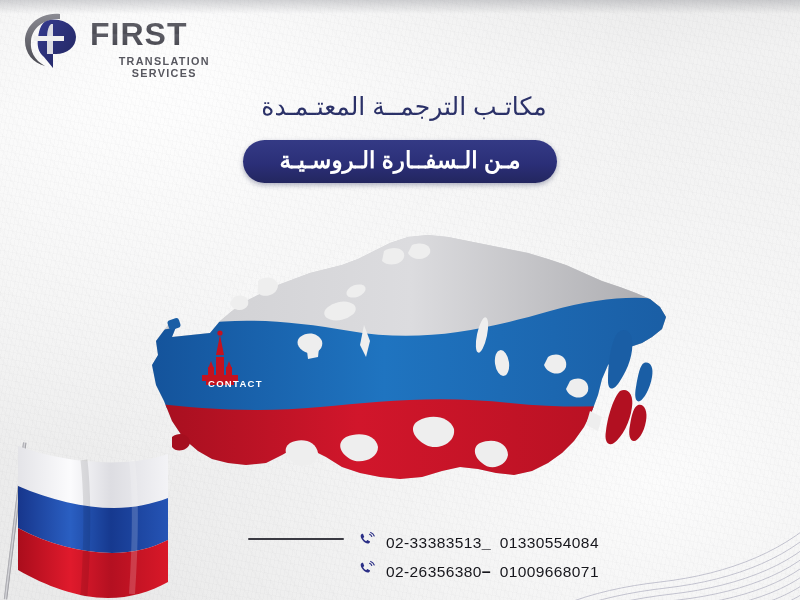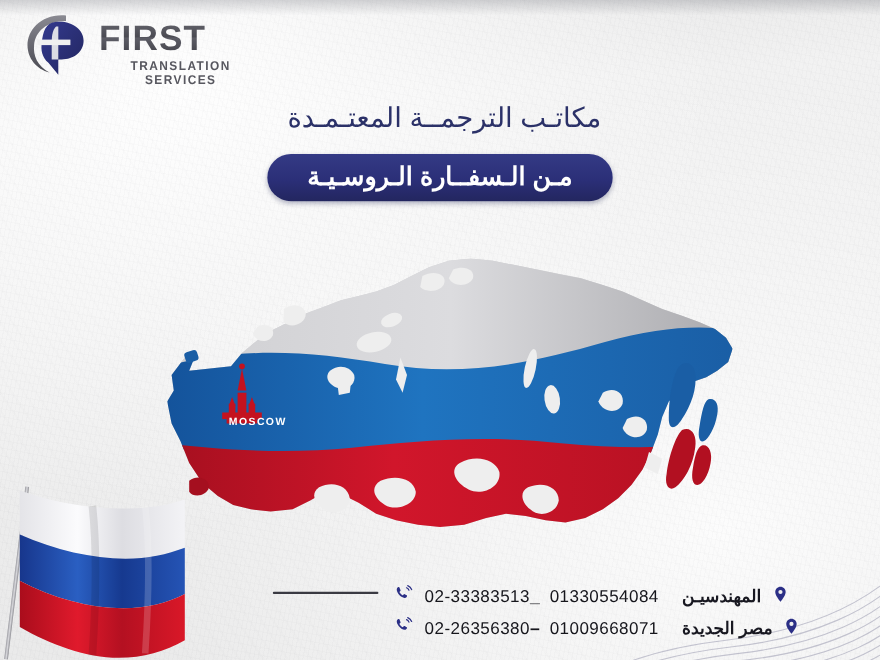--- a/index.html
+++ b/index.html
@@ -224,21 +224,21 @@
         <rect x="76" y="152" width="6" height="14"></rect>
         <rect x="52" y="160" width="36" height="6"></rect>
         <rect x="56" y="166" width="28" height="4"></rect>
         <polygon points="70,120 66,140 74,140"></polygon>
         <circle cx="70" cy="118" r="2.6"></circle>
         <polygon points="61,146 58,154 64,154"></polygon>
         <polygon points="79,146 76,154 82,154"></polygon>
       </g>
     </svg>
   </div>
-  <div class="moscow-label">MOSCOW</div>
+  <div class="moscow-label">CONTACT</div>
 
   <div class="flag">
     <svg viewBox="0 0 180 164" width="180" height="164">
       <defs>
         <linearGradient id="poleG" x1="0" y1="0" x2="1" y2="0">
           <stop offset="0" stop-color="#9a9aa0"></stop>
             <stop offset=".5" stop-color="#d8d8dc"></stop>
           <stop offset="1" stop-color="#8c8c92"></stop>
         </linearGradient>
         <linearGradient id="fw" x1="0" y1="0" x2="1" y2="0">
@@ -319,34 +319,14 @@
           <path d="M5.3 3.4c-.7.2-1.4.9-1.7 1.7-.5 1.2-.1 2.9.9 4.7 1 1.9 2.6 3.6 4.3 4.8 1.8 1.2 3.5 1.6 4.7 1.1.8-.3 1.4-1 1.7-1.8.1-.5 0-.7-.4-1l-2.4-1.3c-.4-.2-.7-.2-1 .2l-.8.8c-.2.2-.5.3-.8.1-1.3-.7-2.5-1.9-3.2-3.2-.2-.3-.1-.6.1-.8l.8-.8c.3-.3.4-.6.2-1L6.4 3.8c-.2-.3-.5-.5-.8-.4h-.3z" fill="#2b2f86"></path>
           <path d="M14.6 4.2c1.3.5 2.3 1.5 2.8 2.8M16 1.8c2.1.8 3.7 2.4 4.5 4.5" stroke="#2b2f86" stroke-width="1.4" fill="none" stroke-linecap="round"></path>
         </svg>
       </span>
       <span class="phone-num">02-26356380</span>
       <span class="sep">–</span>
       <span class="phone-num">01009668071</span>
     </div>
   </div>
 
-  <div class="locs">
-    <div class="loc-row">
-      <span>
-        <svg viewBox="0 0 24 24" width="17" height="17">
-          <path d="M12 2C8.3 2 5.3 5 5.3 8.7c0 5 6.7 12.6 6.7 12.6s6.7-7.6 6.7-12.6C18.7 5 15.7 2 12 2z" fill="#2b2f86"></path>
-          <circle cx="12" cy="8.7" r="2.7" fill="#eeeeee"></circle>
-        </svg>
-      </span>
-      <span class="loc-name">المهندسيـن</span>
-    </div>
-    <div class="loc-row">
-      <span>
-        <svg viewBox="0 0 24 24" width="17" height="17">
-          <path d="M12 2C8.3 2 5.3 5 5.3 8.7c0 5 6.7 12.6 6.7 12.6s6.7-7.6 6.7-12.6C18.7 5 15.7 2 12 2z" fill="#2b2f86"></path>
-          <circle cx="12" cy="8.7" r="2.7" fill="#eeeeee"></circle>
-        </svg>
-      </span>
-      <span class="loc-name">مصر الجديدة</span>
-    </div>
-  </div>
 
 </div>
 
 </body></html>

